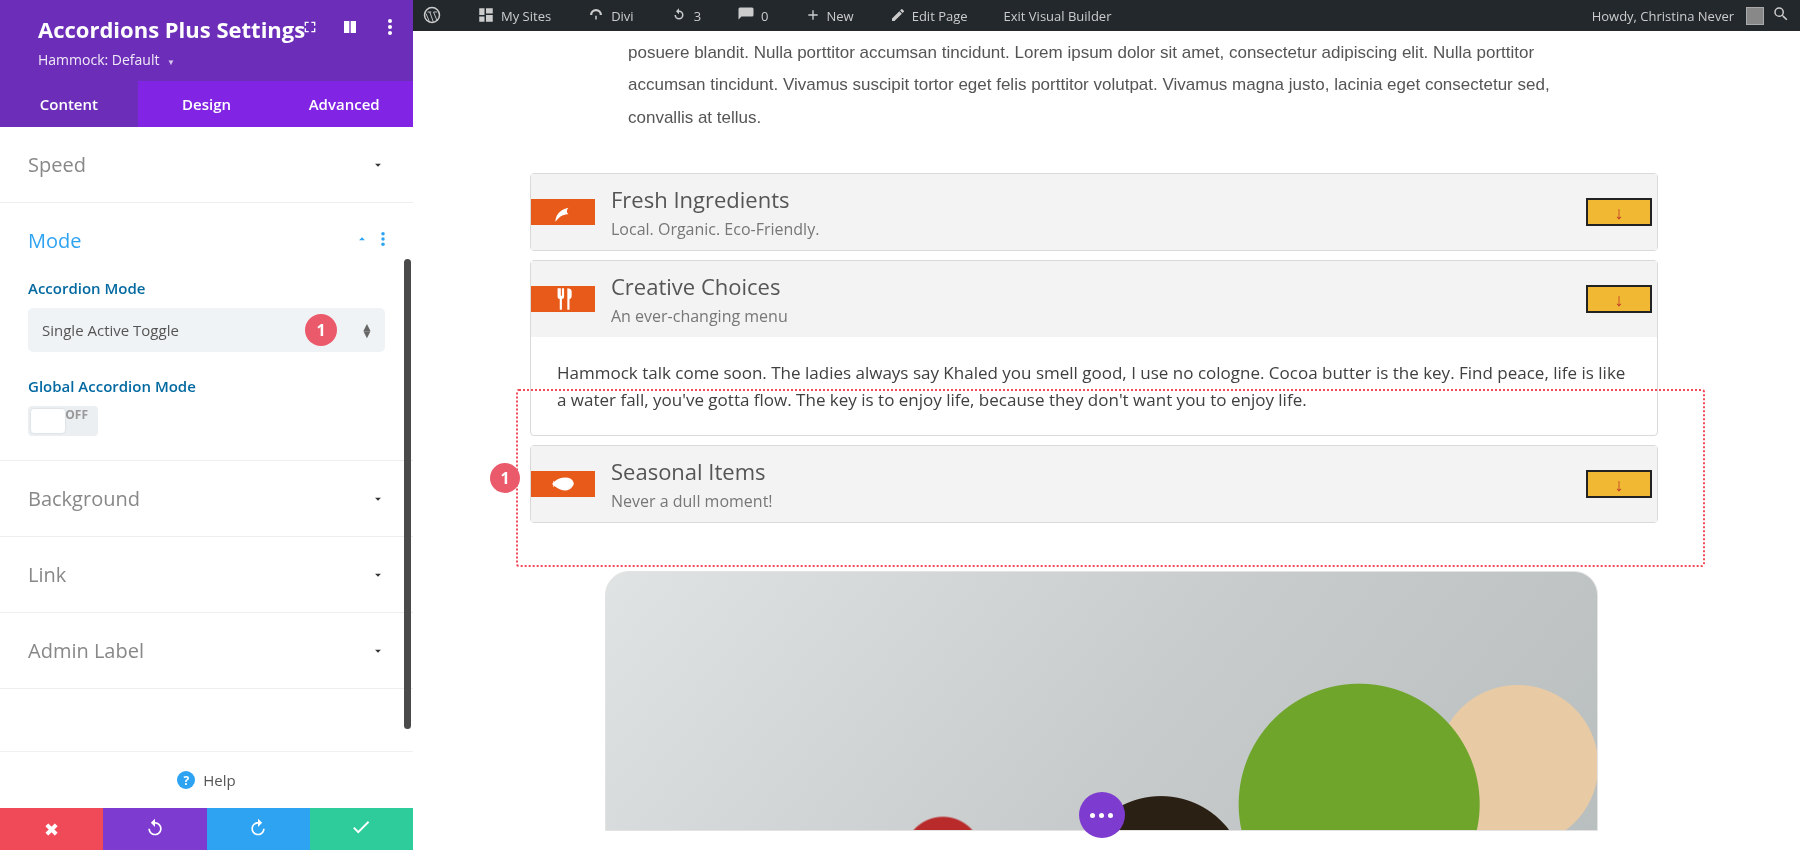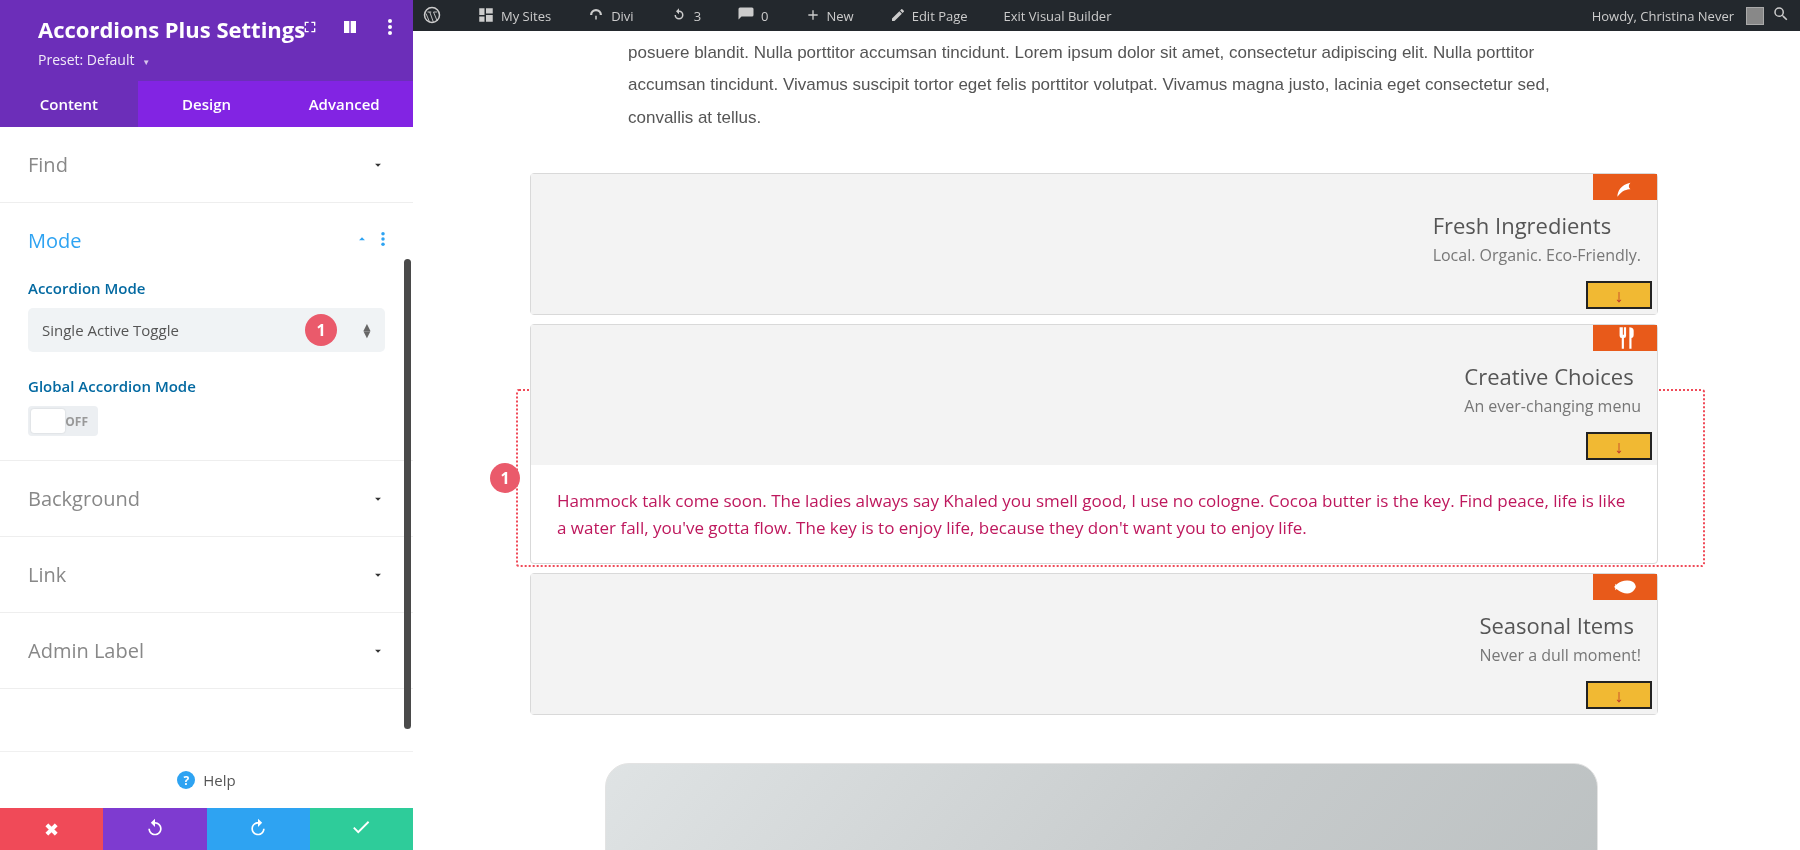--- a/index.html
+++ b/index.html
@@ -35,21 +35,21 @@
   .section-title.open { color: #2ea3f2; }
   .section-chev { color: #444; font-size: 14px; display:flex; align-items:center; gap:12px; }
   .section-chev .kebab { color:#2ea3f2; }
   .section-body { padding: 0 28px 22px 28px; }
   .field-label { font-size: 15px; font-weight: 600; color: #0369a1; margin-bottom: 10px; }
   .select-row { display: flex; align-items: center; background: #f0f3f5; border-radius: 5px; height: 44px; padding: 0 14px; position: relative; }
   .select-row .value { color: #555; font-size: 15px; }
   .select-row .updown { position: absolute; right: 12px; color: #666; font-size: 12px; display:flex; flex-direction:column; line-height:7px; }
   .badge1 { position: absolute; right: 48px; top: 50%; transform: translateY(-50%); width: 32px; height: 32px; border-radius: 50%; background: #ea5a6b; color:#fff; display:flex; align-items:center; justify-content:center; font-weight:700; font-size:16px; }
   .switch-row { margin-top: 24px; }
-  .switch { display:inline-flex; align-items:center; width: 70px; height: 30px; background:#eceff2; border-radius:4px; position:relative; }
+  .switch { display:inline-flex; width: 70px; height: 30px; background:#eceff2; border-radius:4px; position:relative; }
   .switch .knob { width: 34px; height: 24px; background:#fff; border-radius:3px; margin:3px; box-shadow: 0 0 2px rgba(0,0,0,.15);}
   .switch .off { position:absolute; right:10px; color:#999; font-size:12px; font-weight:700; }
 
   .help { text-align:center; padding: 18px 0; color:#555; font-size:15px; display:flex; align-items:center; justify-content:center; gap:8px; border-top: 1px solid #f0f0f0;}
   .help-q { width:18px;height:18px;border-radius:50%;background:#2ea3f2;color:#fff;display:inline-flex;align-items:center;justify-content:center;font-size:12px;font-weight:700;}
 
   .panel-footer { display:flex; height: 42px; }
   .panel-footer .fbtn { flex:1; display:flex; align-items:center; justify-content:center; color:#fff; font-size:18px; cursor:pointer;}
   .fbtn.red { background:#f04a58;}
   .fbtn.purple1 { background:#7e3bd0;}
@@ -60,28 +60,28 @@
   .panel-body::-webkit-scrollbar-thumb { background:#4a4a4a; border-radius:4px;}
   .vscroll-track { position:absolute; right:2px; top:132px; width:7px; height:470px; background:#4a4a4a; border-radius:4px;}
 
   
   .preview { position:absolute; left:413px; top:31px; right:0; bottom:0; overflow:hidden; padding: 0 0 0 0; }
   .intro { padding: 6px 220px 30px 215px; font-size: 17px; color:#555; line-height:1.9; font-family: "Segoe UI", Arial, sans-serif; }
 
   .acc-wrap { padding: 0 100px 0 75px; }
   .accordion { margin: 9px 42px; border:1px solid #d9d9d9; border-radius:4px; position:relative; }
 
-  .acc-head { display:flex; align-items:flex-end; background:#f3f3f3; min-height: 68px; flex-direction: column;}
+  .acc-head { display:flex; align-items:center; background:#f3f3f3; min-height: 68px;}
   .acc-icon { width: 64px; background:#e85a1a; display:flex; align-items:center; justify-content:center; color:#fff; font-size:26px; }
   .acc-icon svg { fill:#fff; width:26px; height:26px; }
   .acc-titles { flex:1; padding: 10px 16px; }
   .acc-title { font-size:22px; color:#555; font-weight:400; }
   .acc-sub { font-size:16px; color:#777; margin-top:4px; }
   .acc-arrow { width: 66px; margin: 5px 5px 5px 0; background:#f1b933; border:2px solid #222; display:flex; align-items:center; justify-content:center; color:#c0392b; font-size:18px; }
-  .acc-body { padding: 22px 26px; font-size:17px; color:#be185d; line-height:1.6; }
+  .acc-body { padding: 22px 26px; font-size:17px; color:#404040; line-height:1.6; }
 
   .preview-sel-dots { position: relative; }
   .sel-wrap { position:absolute; border: 2px dotted #f04a58; border-radius: 3px; }
 
   .sel-wrap { left: 103px; top: 216px; right: 95px; height: 178px; }
   .badge1b { position:absolute; width:30px;height:30px;border-radius:50%;background:#ea5a6b;color:#fff;display:flex;align-items:center;justify-content:center;font-weight:700;left:-28px;top:72px;}
 
   .food-img { margin: 48px 102px 0 117px; height: 260px; border-radius: 24px 24px 0 0; background:
     radial-gradient(circle at 34% 110%, #b92a2a 38px, transparent 40px),
     radial-gradient(circle at 40% 115%, #c13333 34px, transparent 36px),
@@ -172,21 +172,21 @@
           <path d="M15.5 14h-.79l-.28-.27A6.471 6.471 0 0016 9.5 6.5 6.5 0 109.5 16a6.471 6.471 0 004.23-1.57l.27.28v.79L19 20.49 20.49 19 15.5 14zm-6 0A4.5 4.5 0 1114 9.5 4.5 4.5 0 019.5 14z"></path>
         </svg>
     </span>
   </div>
 </div>
 
 <div class="panel">
   <div class="panel-header">
     <div class="panel-title">Accordions Plus Settings</div>
     <div class="panel-preset">
-      <span>Preset:</span>
+      <span>Hammock:</span>
       <span>Default</span>
       <span class="tri">▼</span>
     </div>
     <div class="panel-header-actions">
       <span class="hdr-icon">
         <svg width="16" height="16" viewBox="0 0 24 24" fill="#fff">
             <path d="M4 4h6v2H6v4H4V4zm16 0v6h-2V6h-4V4h6zM4 20v-6h2v4h4v2H4zm16 0h-6v-2h4v-4h2v6z"></path>
           </svg>
       </span>
       <span class="hdr-icon">
@@ -206,21 +206,21 @@
 
   <div class="tabs">
     <div class="tab active"><span>Content</span></div>
     <div class="tab"><span>Design</span></div>
     <div class="tab"><span>Advanced</span></div>
   </div>
 
   <div class="panel-body">
     <div class="section">
       <div class="section-header">
-        <span class="section-title">Find</span>
+        <span class="section-title">Speed</span>
         <span class="section-chev">
           <svg width="14" height="14" viewBox="0 0 24 24" fill="#333">
               <path d="M7 10l5 5 5-5z"></path>
             </svg>
         </span>
       </div>
     </div>
 
     <div class="section">
       <div class="section-header">

